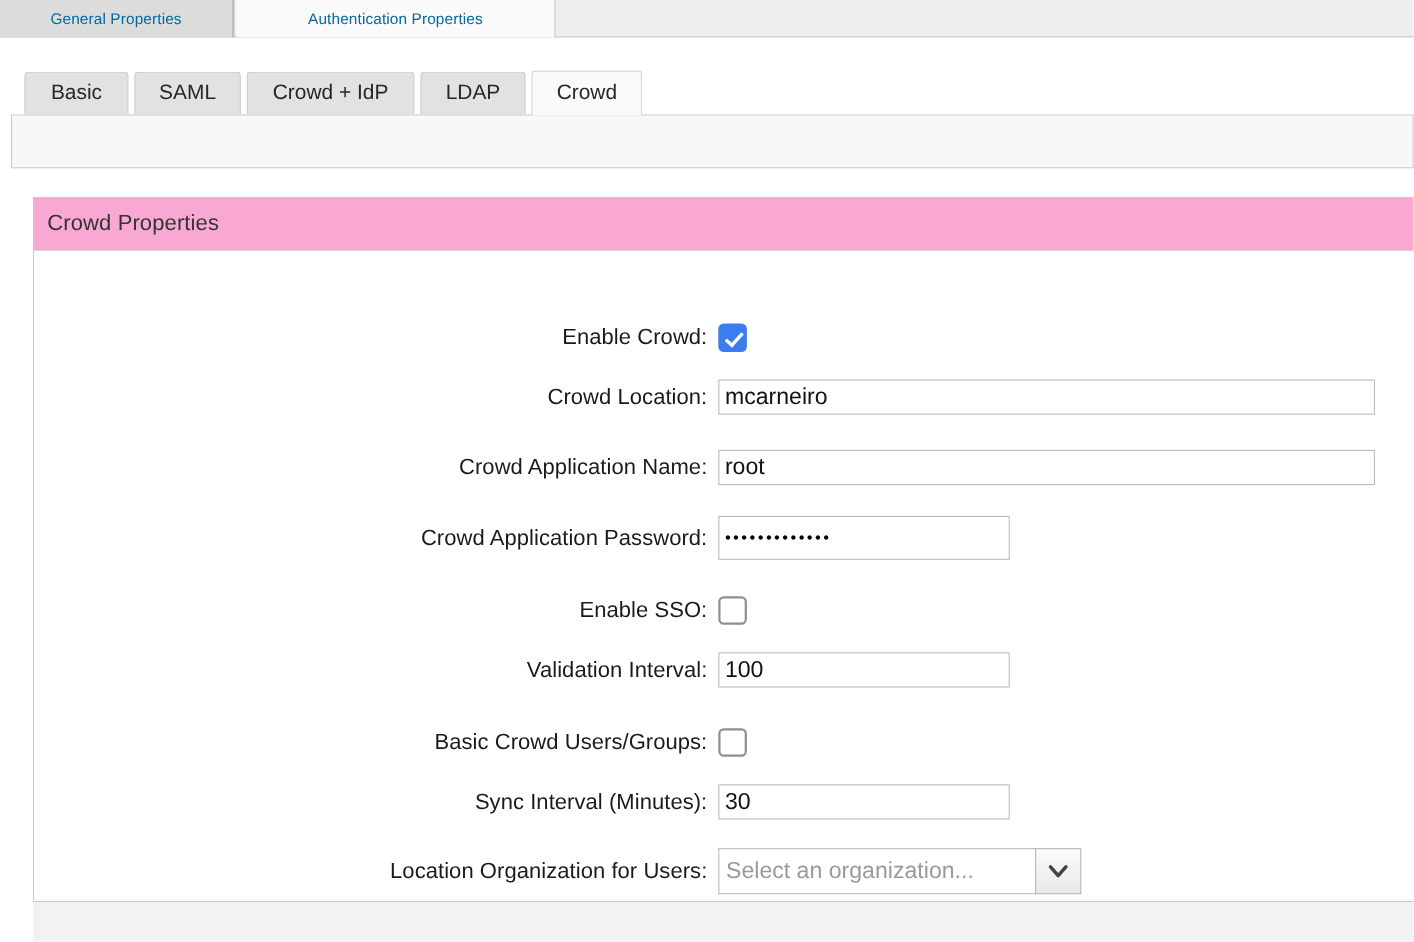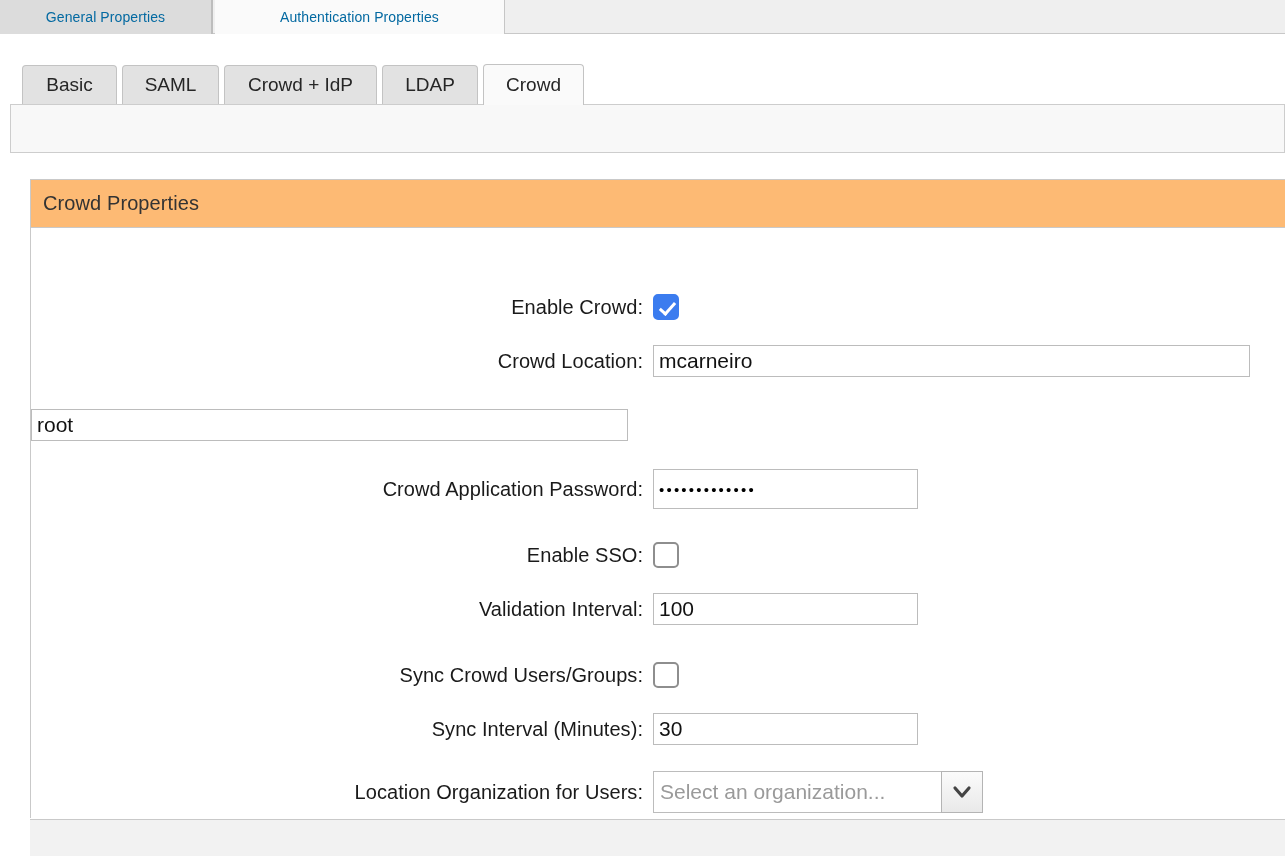--- a/index.html
+++ b/index.html
@@ -112,21 +112,21 @@
     left: 30px; top: 179px;
     width: 1255px;
     height: 639px;
     background: #ffffff;
     border: 1px solid #c9c9c9;
     border-right: none;
     box-sizing: border-box;
   }
   .panel-header {
     height: 48px;
-    background: #fdba74;
+    background: #f9a8d4;
     border-bottom: 1px solid #c9c9c9;
     display: flex;
     align-items: center;
     box-sizing: border-box;
   }
   .panel-title {
     font-size: 20px;
     color: #333333;
     padding-left: 12px;
     letter-spacing: 0.1px;
@@ -310,20 +310,21 @@
     </div>
 
     <div class="frow" style="top:113px;">
       <div class="flabel">Crowd Location:</div>
       <div class="fcontrol">
         <input class="text-input wide" type="text" value="mcarneiro" style="">
       </div>
     </div>
 
     <div class="frow" style="top:177px;">
+      <div class="flabel">Crowd Application Name:</div>
       <div class="fcontrol">
         <input class="text-input wide" type="text" value="root" style="">
       </div>
     </div>
 
     <div class="frow" style="top:241px;">
       <div class="flabel">Crowd Application Password:</div>
       <div class="fcontrol">
         <div class="pwd-dots">•••••••••••••</div>
       </div>
@@ -337,21 +338,21 @@
     </div>
 
     <div class="frow" style="top:361px;">
       <div class="flabel">Validation Interval:</div>
       <div class="fcontrol">
         <input class="text-input narrow" type="text" value="100" style="">
       </div>
     </div>
 
     <div class="frow" style="top:427px;">
-      <div class="flabel">Sync Crowd Users/Groups:</div>
+      <div class="flabel">Basic Crowd Users/Groups:</div>
       <div class="fcontrol">
         <span class="cbox"></span>
       </div>
     </div>
 
     <div class="frow" style="top:481px;">
       <div class="flabel">Sync Interval (Minutes):</div>
       <div class="fcontrol">
         <input class="text-input narrow" type="text" value="30" style="">
       </div>

